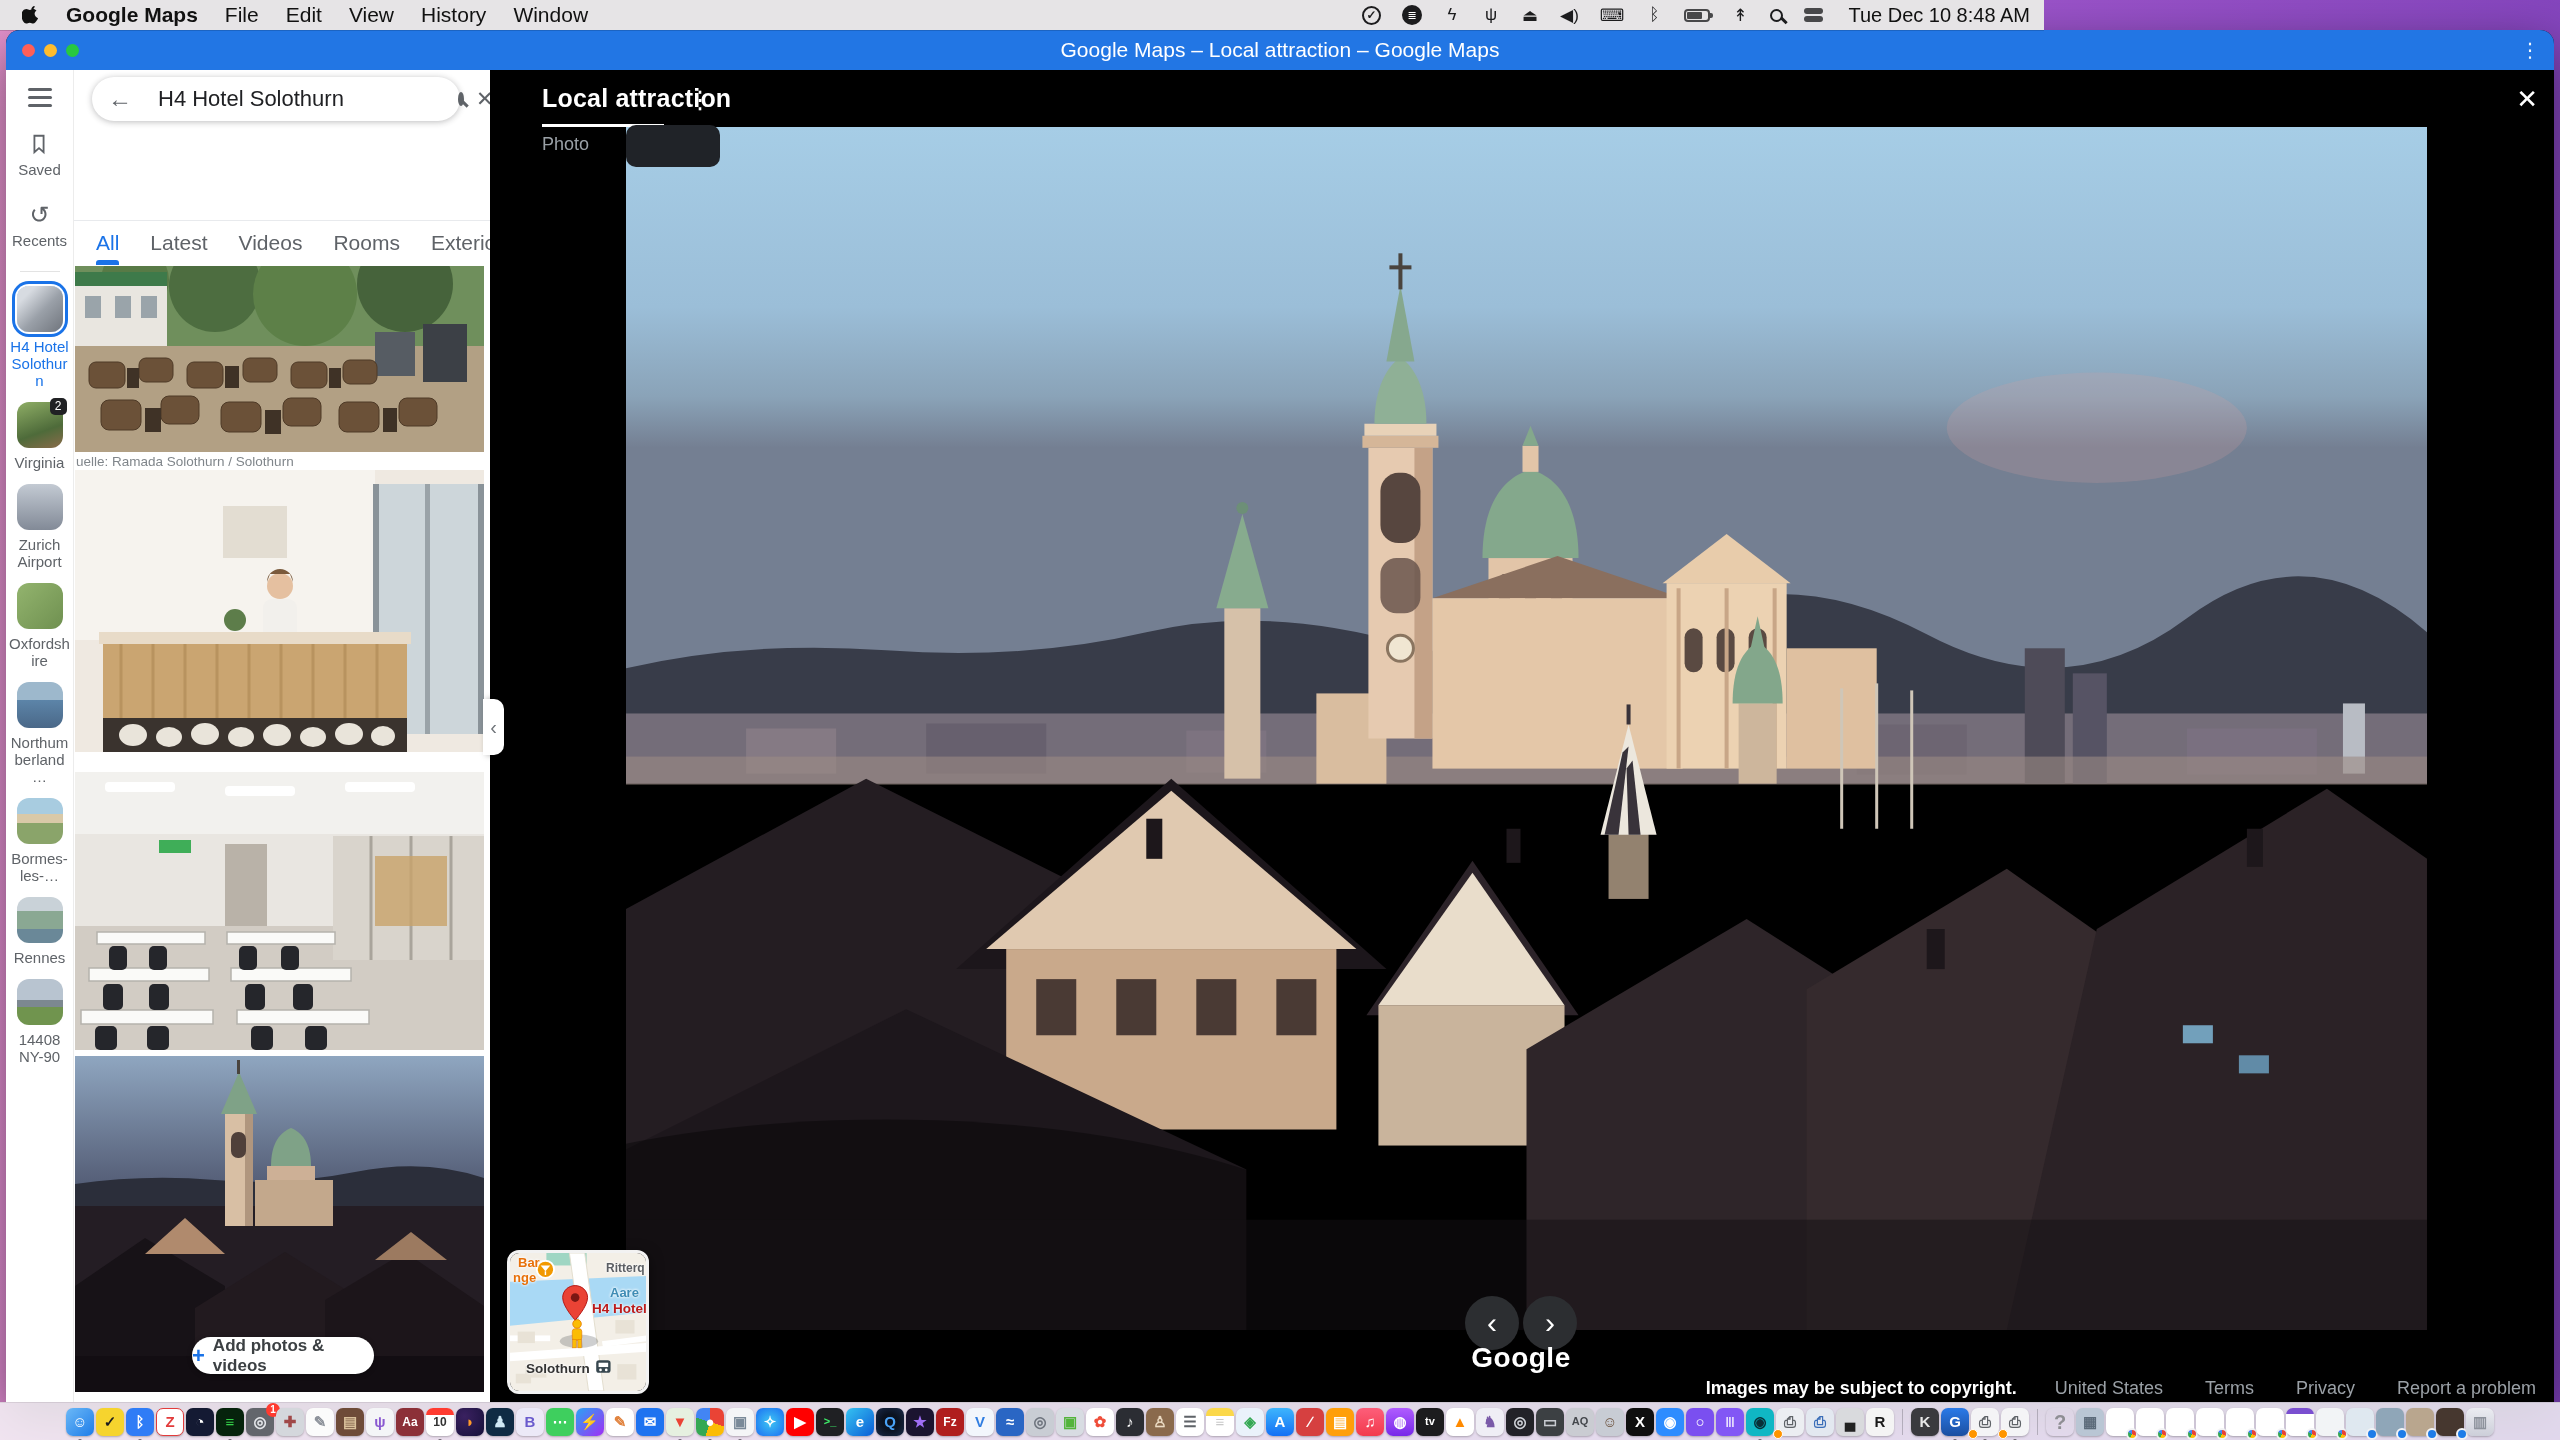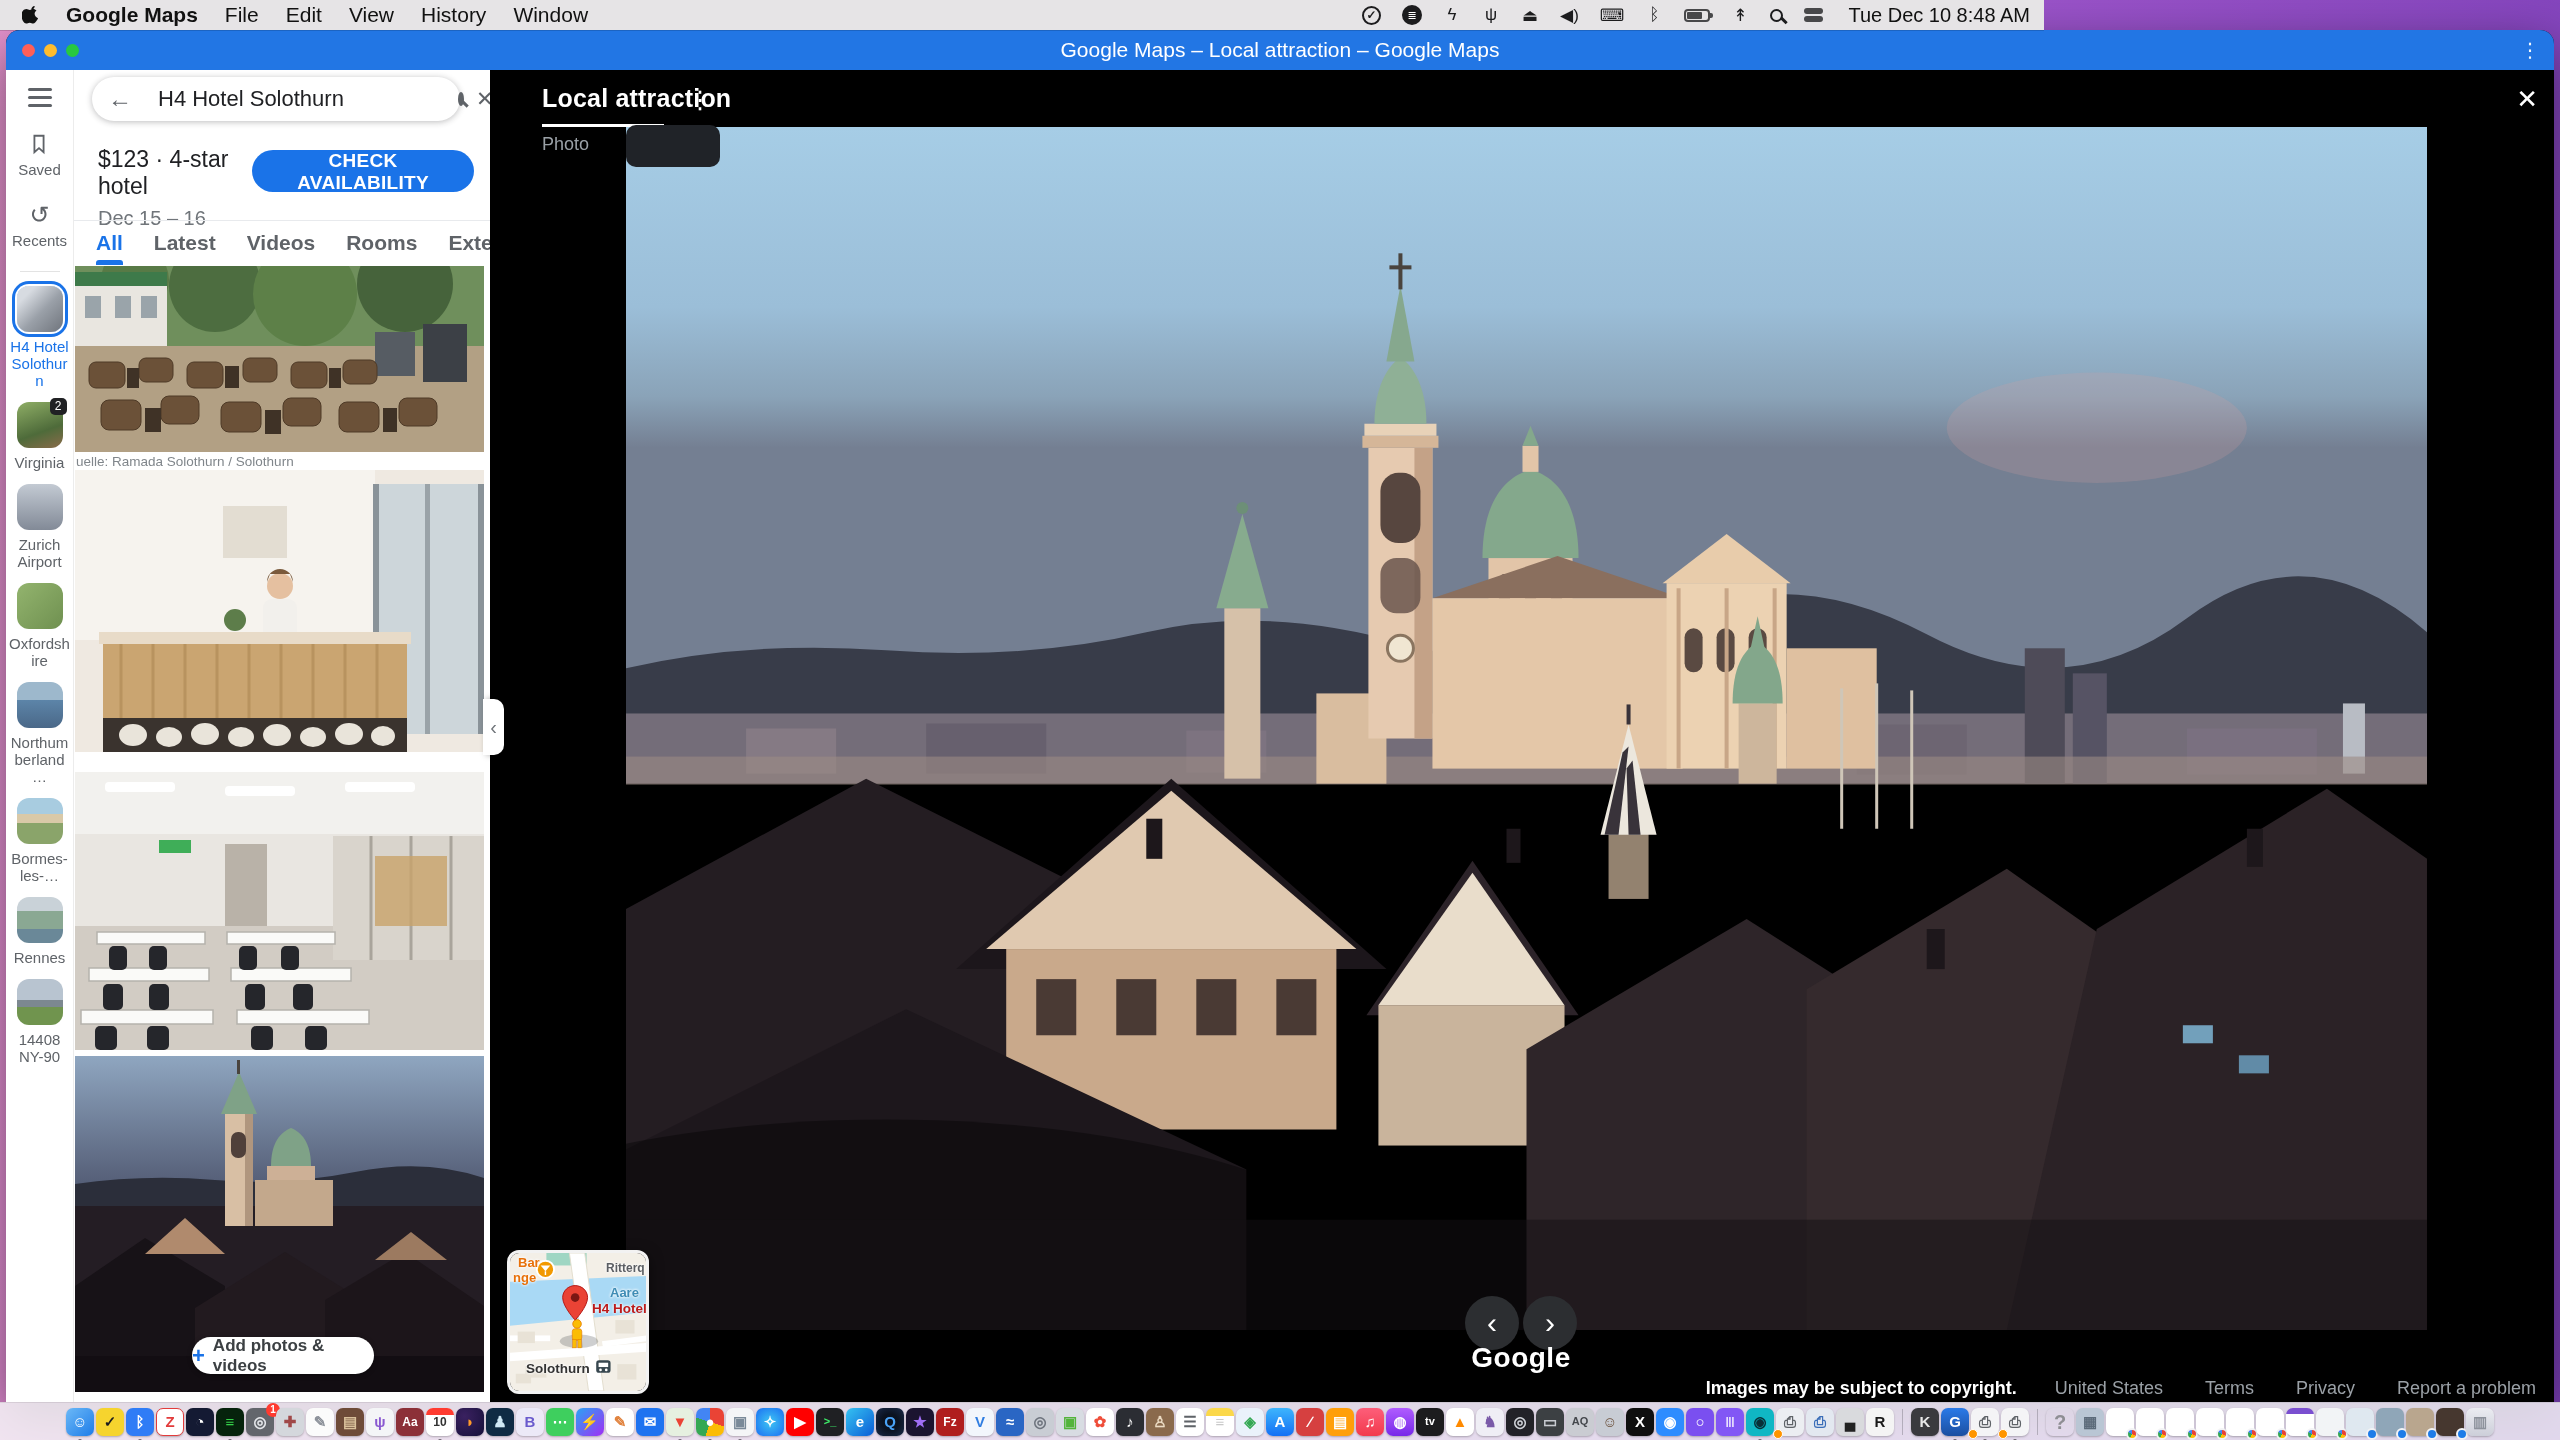--- a/index.html
+++ b/index.html
@@ -66,21 +66,21 @@
   .searchbox{position:absolute;left:18px;top:7px;width:368px;height:44px;background:#fff;border-radius:22px;box-shadow:0 1px 6px rgba(32,33,36,.3);display:flex;align-items:center;padding:0 16px;gap:12px}
   .sb-back{font-size:24px;color:#5f6368;cursor:pointer}
   .sb-input{flex:1;border:0;outline:0;font-size:22px;color:#202124;font-family:"Liberation Sans",sans-serif;background:transparent;padding-left:14px}
   .sb-x{font-size:21px;color:#5f6368;cursor:pointer}
   .hotelrow{position:absolute;left:24px;right:16px;top:76px;height:66px;display:flex;align-items:flex-start}
   .price{font-size:23px;color:#202124}
   .dates{font-size:20px;color:#70757a;margin-top:7px}
   .cta{margin-left:auto;background:#1a73e8;color:#fff;border:0;border-radius:21px;height:42px;padding:0 26px;font-size:19px;font-weight:bold;letter-spacing:.3px;margin-top:4px;cursor:pointer;font-family:"Liberation Sans",sans-serif}
   .pan-div{position:absolute;left:0;right:0;top:150px;height:1px;background:#e8eaed}
   .tabs{position:absolute;left:0;right:0;top:151px;height:44px;display:flex;align-items:center;padding-left:22px;overflow:hidden;white-space:nowrap}
-  .tab{font-size:21px;color:#5f6368;font-weight:bold;margin-right:31px;height:44px;line-height:44px;position:relative;cursor:pointer;flex:none}
+  .tab{font-size:21px;color:#5f6368;font-weight:normal;margin-right:31px;height:44px;line-height:44px;position:relative;cursor:pointer;flex:none}
   .tab.on{color:#1a73e8}
   .tab.on::after{content:"";position:absolute;left:0;right:0;bottom:0;height:5px;border-radius:3px 3px 0 0;background:#1a73e8}
   .thumb{position:absolute;left:1px;width:409px;overflow:hidden;cursor:pointer;background:#ddd}
   .thumb svg{display:block;width:100%;height:100%}
   .caption{position:absolute;left:2px;top:384px;font-size:13.5px;color:#80868b}
   .addpill{position:absolute;left:118px;top:1267px;width:182px;height:37px;background:#fff;border-radius:19px;box-shadow:0 1px 5px rgba(0,0,0,.4);display:flex;align-items:center;justify-content:center;gap:8px;cursor:pointer}
   .addpill .plus{color:#1a73e8;font-size:22px;font-weight:bold;line-height:1}
   .addpill .txt{font-size:17px;color:#3c4043;font-weight:bold}
 
   
@@ -234,27 +234,20 @@
         </div>
     </div>
 
     <div class="panel">
       <div class="searchbox">
         <span class="sb-back">←</span>
         <input class="sb-input" value="H4 Hotel Solothurn" style="">
         <span class="smag"></span>
         <span class="sb-x">✕</span>
       </div>
-      <div class="hotelrow">
-        <div>
-          <div class="price">$123 · 4-star hotel</div>
-          <div class="dates">Dec 15 – 16</div>
-        </div>
-        <button class="cta">CHECK AVAILABILITY</button>
-      </div>
       <div class="pan-div"></div>
       <div class="tabs" id="tabs">
           <span class="tab on">All</span>
           <span class="tab">Latest</span>
           <span class="tab">Videos</span>
           <span class="tab">Rooms</span>
           <span class="tab">Exterior</span>
         </div>
 
       <div class="thumb" style="top:196px;height:186px">

